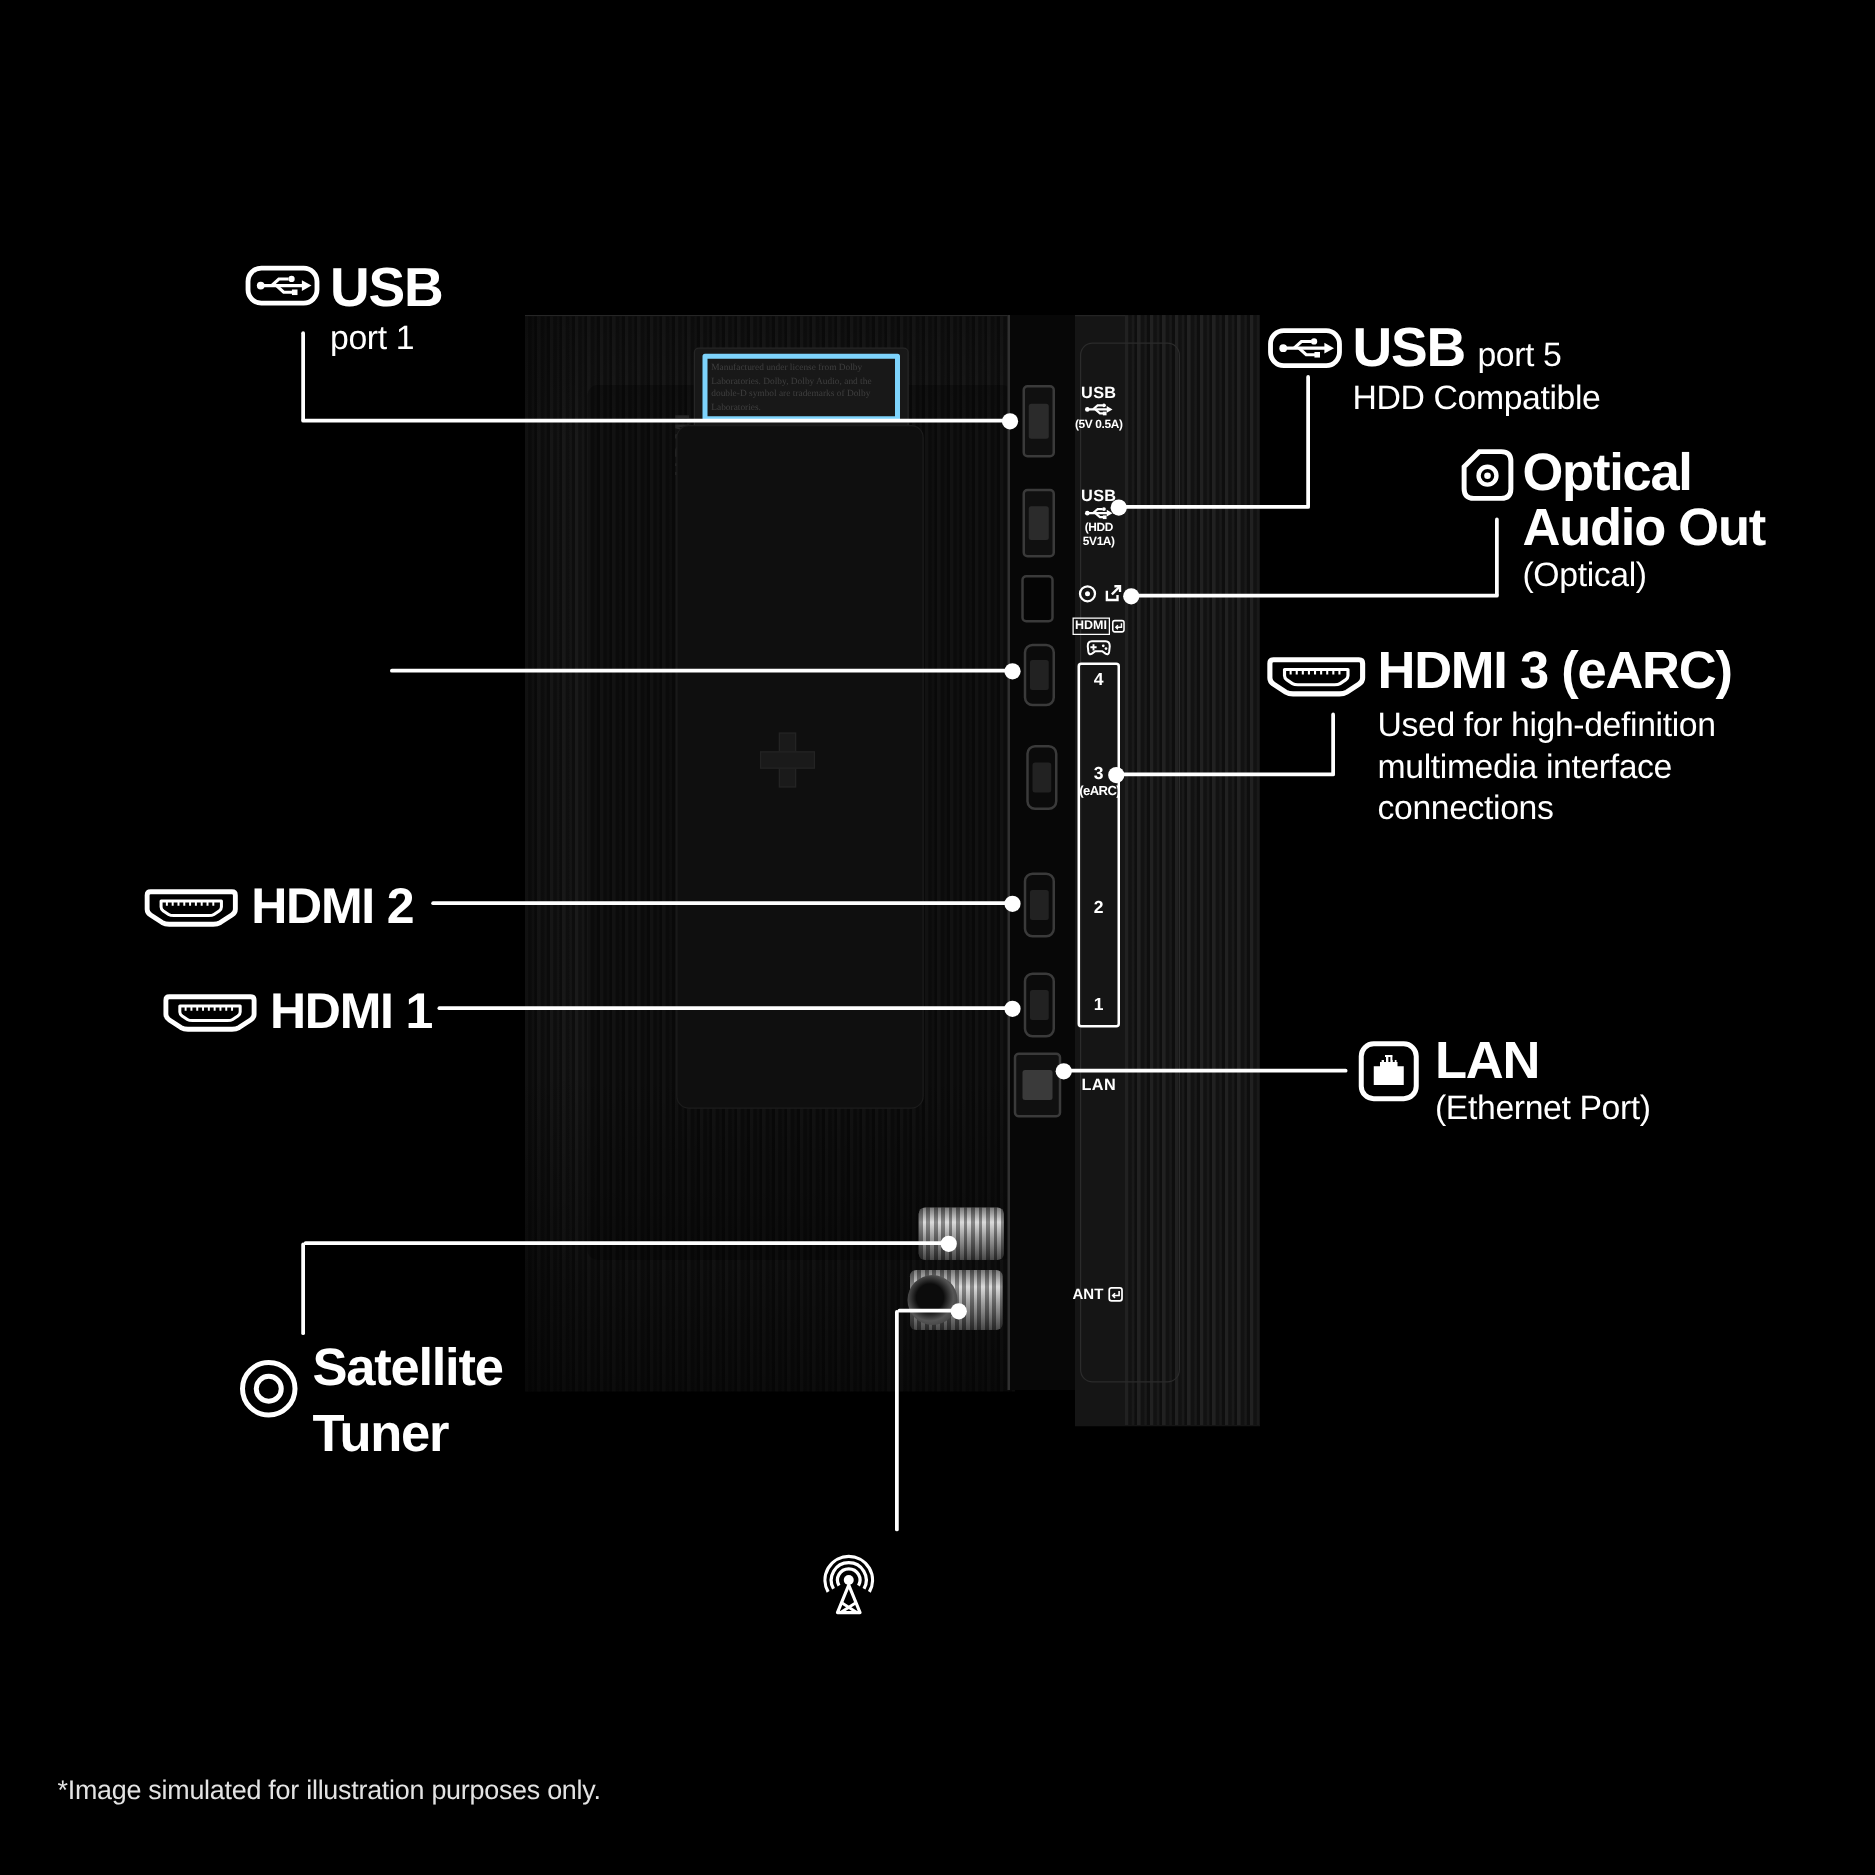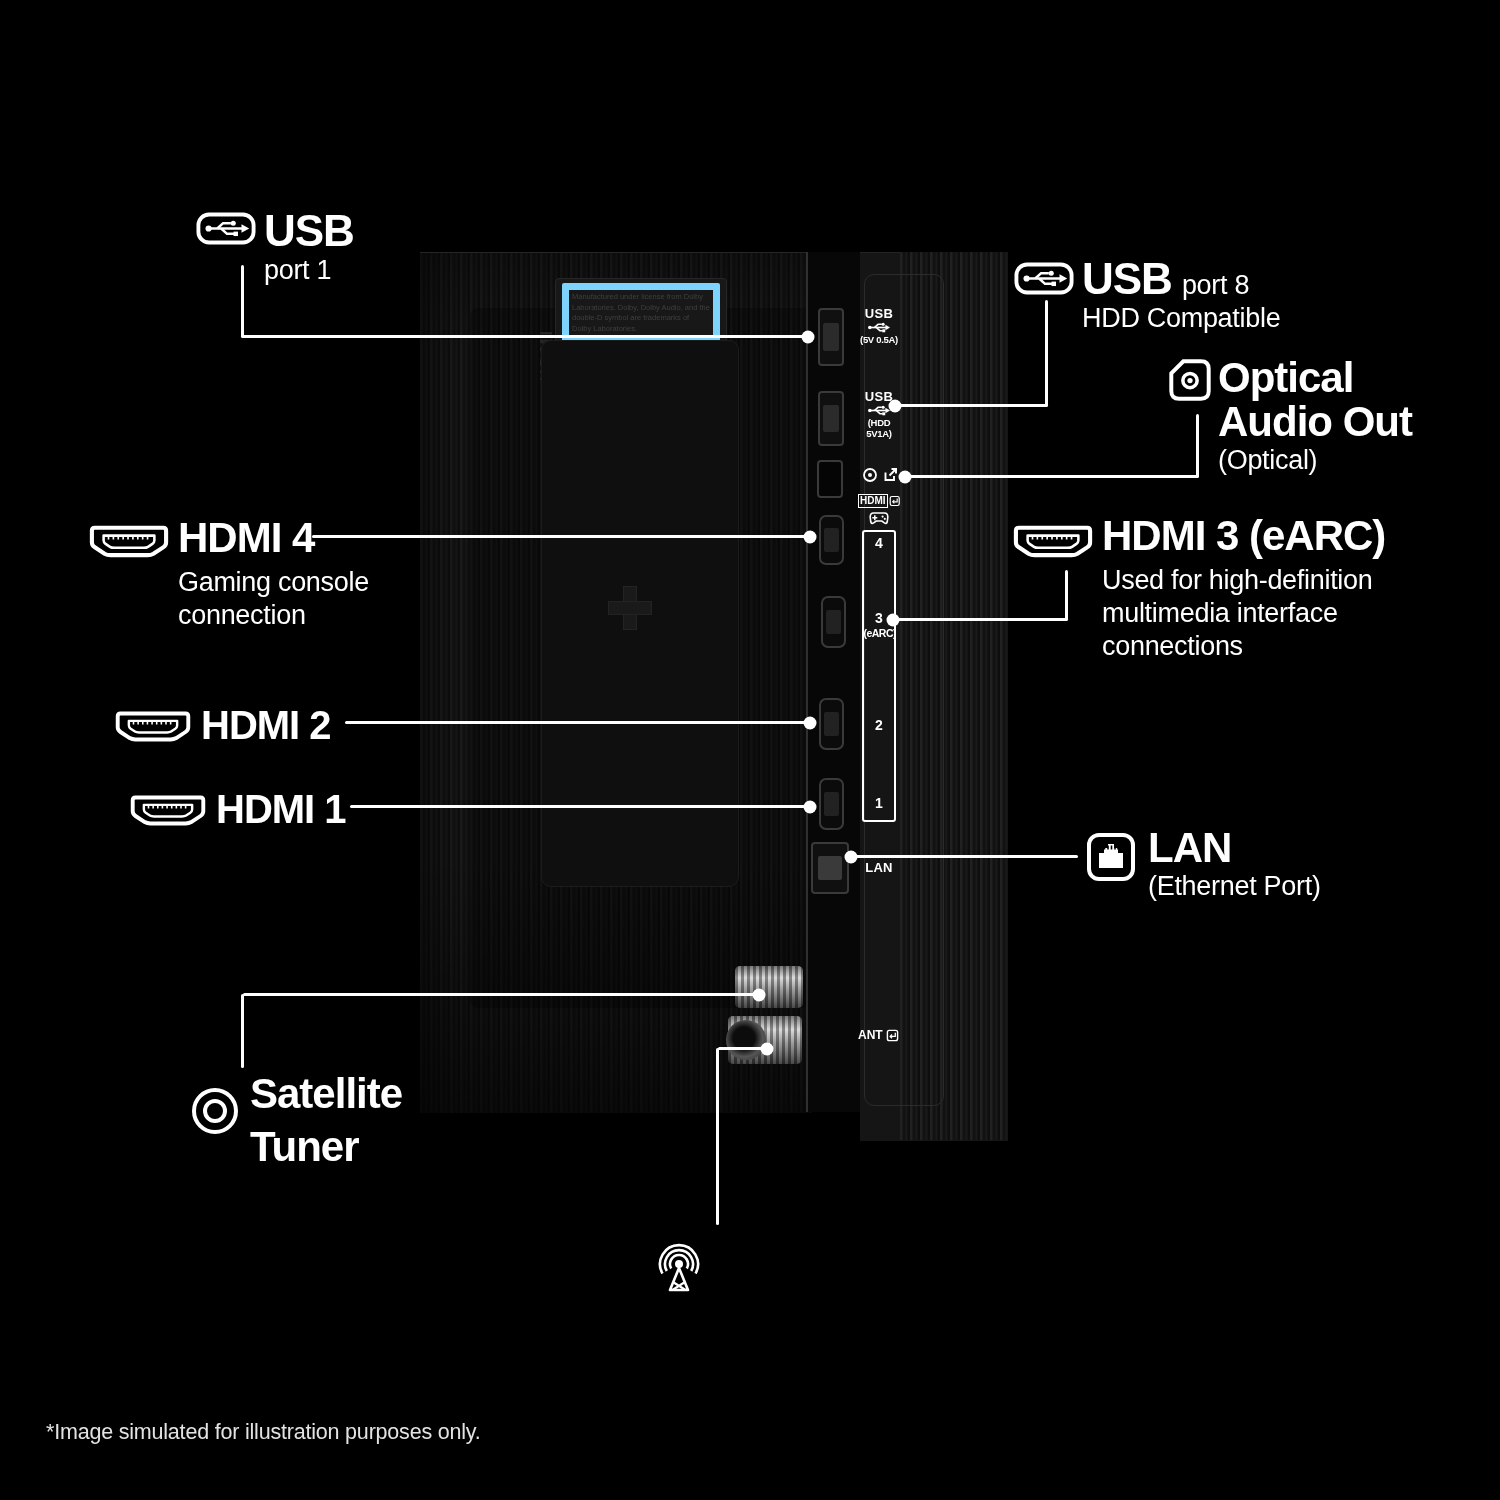--- a/index.html
+++ b/index.html
@@ -13,21 +13,21 @@
   #left-panel{left:420px;top:252px;width:392px;height:860px;border-top:1px solid #262626;}
   #left-panel .vignette{position:absolute;inset:0;
       background:linear-gradient(180deg,rgba(0,0,0,.25) 0,rgba(0,0,0,0) 12%,rgba(0,0,0,0) 70%,rgba(0,0,0,.55) 100%),
                  linear-gradient(90deg,rgba(0,0,0,.35) 0,rgba(0,0,0,0) 10%);}
   #inset-shadow{left:470px;top:308px;width:340px;height:700px;background:rgba(0,0,0,.28);border-radius:8px;}
   #smooth-panel{left:541px;top:340px;width:196px;height:545px;background:#0f0f0f;border-radius:10px;border:1px solid #1c1c1c;}
   #plus-screw{left:608px;top:586px;width:42px;height:42px;}
   #plus-screw .pv{position:absolute;left:15px;top:0;width:12px;height:42px;background:#1a1a1a;border:1px solid #232323;}
   #plus-screw .ph{position:absolute;left:0;top:15px;width:42px;height:12px;background:#1a1a1a;border:1px solid #232323;}
   #sticker{left:555px;top:278px;width:172px;height:102px;background:#181818;border:1px solid #262626;border-radius:4px;padding:4px 6px;box-sizing:border-box;}
-  .sticker-text{font-size:7.5px;line-height:1.4;color:#3f3f3f;border:7px solid #7dd3fc;padding:2px 3px;margin-bottom:3px;border-radius:2px;}
+  .sticker-text{font-size:7.5px;line-height:1.4;color:#3f3f3f;border:4px solid #7dd3fc;padding:2px 3px;margin-bottom:3px;border-radius:2px;font-family:Liberation Serif, serif;}
   #side-embossed{left:538px;top:286px;height:95px;writing-mode:vertical-rl;transform:rotate(180deg);
       font-size:16px;font-weight:700;color:#262626;letter-spacing:3px;}
 
   
   #port-strip{left:806px;top:252px;width:54px;height:860px;background:#070707;border-left:2px solid #303030;}
 
   
   #right-column{left:860px;top:252px;width:148px;height:888px;background:#151515;border-top:1px solid #242424;}
   #right-ribs{left:900px;top:252px;width:108px;height:888px;}
   #right-inset{left:864px;top:274px;width:78px;height:830px;border:1px solid #2b2b2b;border-radius:10px;}
@@ -268,51 +268,39 @@
           <path d="M26 17 L32 22.5 H40"></path>
       </g>
       <circle cx="13" cy="17" r="3.2" fill="#fff"></circle>
         <polygon points="47,12.5 55,17 47,21.5" fill="#fff"></polygon>
       <circle cx="38.5" cy="11.5" r="2.6" fill="#fff"></circle>
         <rect x="38.8" y="20.2" width="4.6" height="4.6" fill="#fff"></rect>
     </svg>
     <div>
       <div style="display:flex;align-items:baseline;gap:10px;">
         <span class="title t44">USB</span>
-        <span class="sub">port 8</span>
+        <span class="sub">port 5</span>
       </div>
       <div class="sub">HDD Compatible</div>
     </div>
   </div>
 
   <div class="abs row" style="left:1168px;top:356px;gap:6px;">
     <svg width="44" height="44" viewBox="0 0 40 40" style="margin-top:2px;">
       <path d="M14 3 H30 Q37 3 37 10 V30 Q37 37 30 37 H10 Q3 37 3 30 V14 Z" stroke="#fff" stroke-width="3.6" fill="none"></path>
       <circle cx="20" cy="20.5" r="6.5" stroke="#fff" stroke-width="3.2" fill="none"></circle>
       <circle cx="20" cy="20.5" r="2.4" fill="#fff"></circle>
     </svg>
     <div>
       <div class="title t42">Optical</div>
       <div class="title t42">Audio Out</div>
       <div class="sub">(Optical)</div>
     </div>
   </div>
 
-  <div class="abs row" style="left:88px;top:516px;gap:8px;">
-    <svg width="82" height="41" viewBox="0 0 84 42" style="margin-top:4px;">
-      <path d="M7 8 H77 Q80 8 80 11 V23 Q80 26 77 28 L67 34.5 Q64.5 36 61 36 H23 Q19.5 36 17 34.5 L7 28 Q4 26 4 23 V11 Q4 8 7 8 Z" stroke="#fff" stroke-width="4.2" fill="none" stroke-linejoin="round"></path>
-      <path d="M16 16 H68 V21 Q68 23 66 24.5 L61.5 27.5 Q60 28.5 57 28.5 H27 Q24 28.5 22.5 27.5 L18 24.5 Q16 23 16 21 Z" stroke="#fff" stroke-width="2.6" fill="none" stroke-linejoin="round"></path>
-      <path d="M21 16v4M26 16v4M31 16v4M36 16v4M41 16v4M46 16v4M51 16v4M56 16v4M61 16v4" stroke="#fff" stroke-width="1.7"></path>
-    </svg>
-    <div>
-      <div class="title t42">HDMI 4</div>
-      <div class="desc" style="margin-top:6px;">Gaming console</div>
-      <div class="desc">connection</div>
-    </div>
-  </div>
 
   <div class="abs row" style="left:1012px;top:514px;gap:8px;justify-content:center;">
     <svg width="82" height="41" viewBox="0 0 84 42" style="margin-top:6px;">
       <path d="M7 8 H77 Q80 8 80 11 V23 Q80 26 77 28 L67 34.5 Q64.5 36 61 36 H23 Q19.5 36 17 34.5 L7 28 Q4 26 4 23 V11 Q4 8 7 8 Z" stroke="#fff" stroke-width="4.2" fill="none" stroke-linejoin="round"></path>
       <path d="M16 16 H68 V21 Q68 23 66 24.5 L61.5 27.5 Q60 28.5 57 28.5 H27 Q24 28.5 22.5 27.5 L18 24.5 Q16 23 16 21 Z" stroke="#fff" stroke-width="2.6" fill="none" stroke-linejoin="round"></path>
       <path d="M21 16v4M26 16v4M31 16v4M36 16v4M41 16v4M46 16v4M51 16v4M56 16v4M61 16v4" stroke="#fff" stroke-width="1.7"></path>
     </svg>
     <div>
       <div class="title t42">HDMI 3 (eARC)</div>
       <div class="desc" style="margin-top:6px;">Used for high-definition</div>

